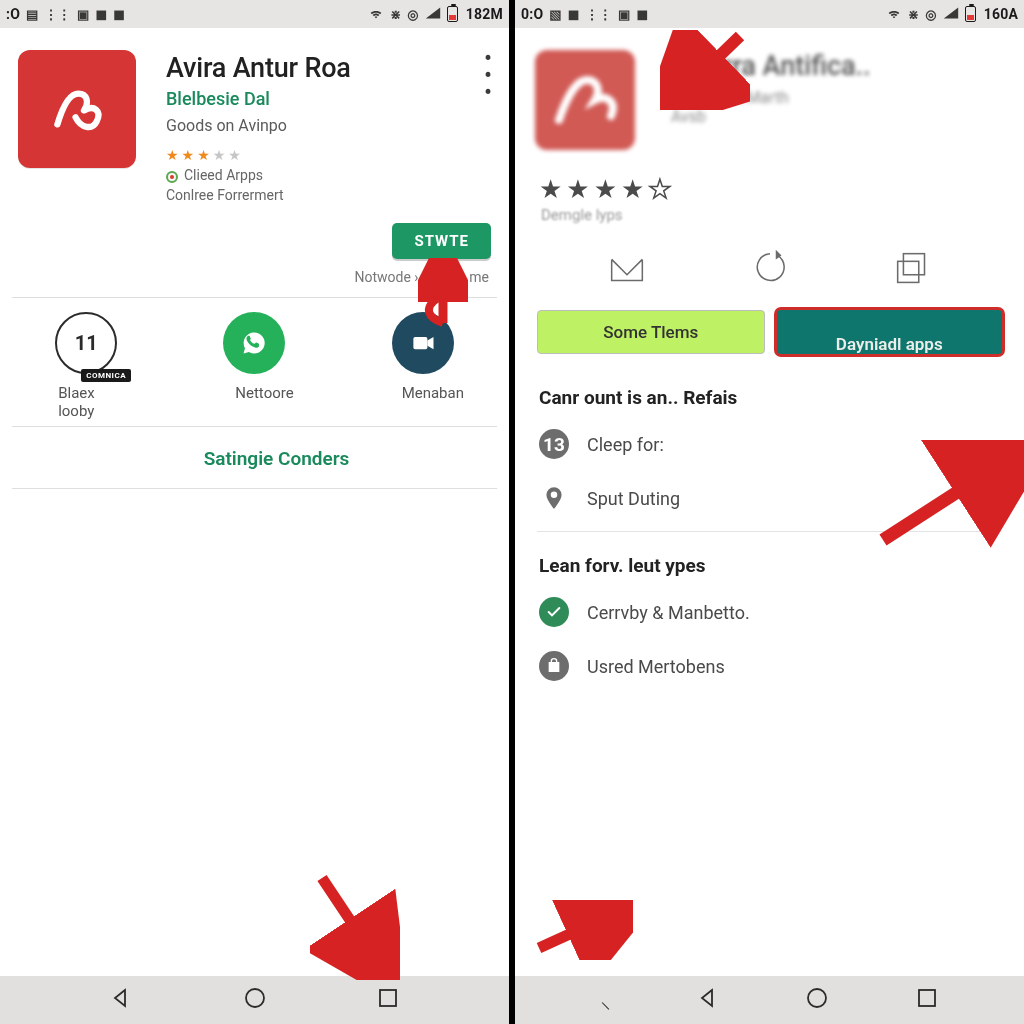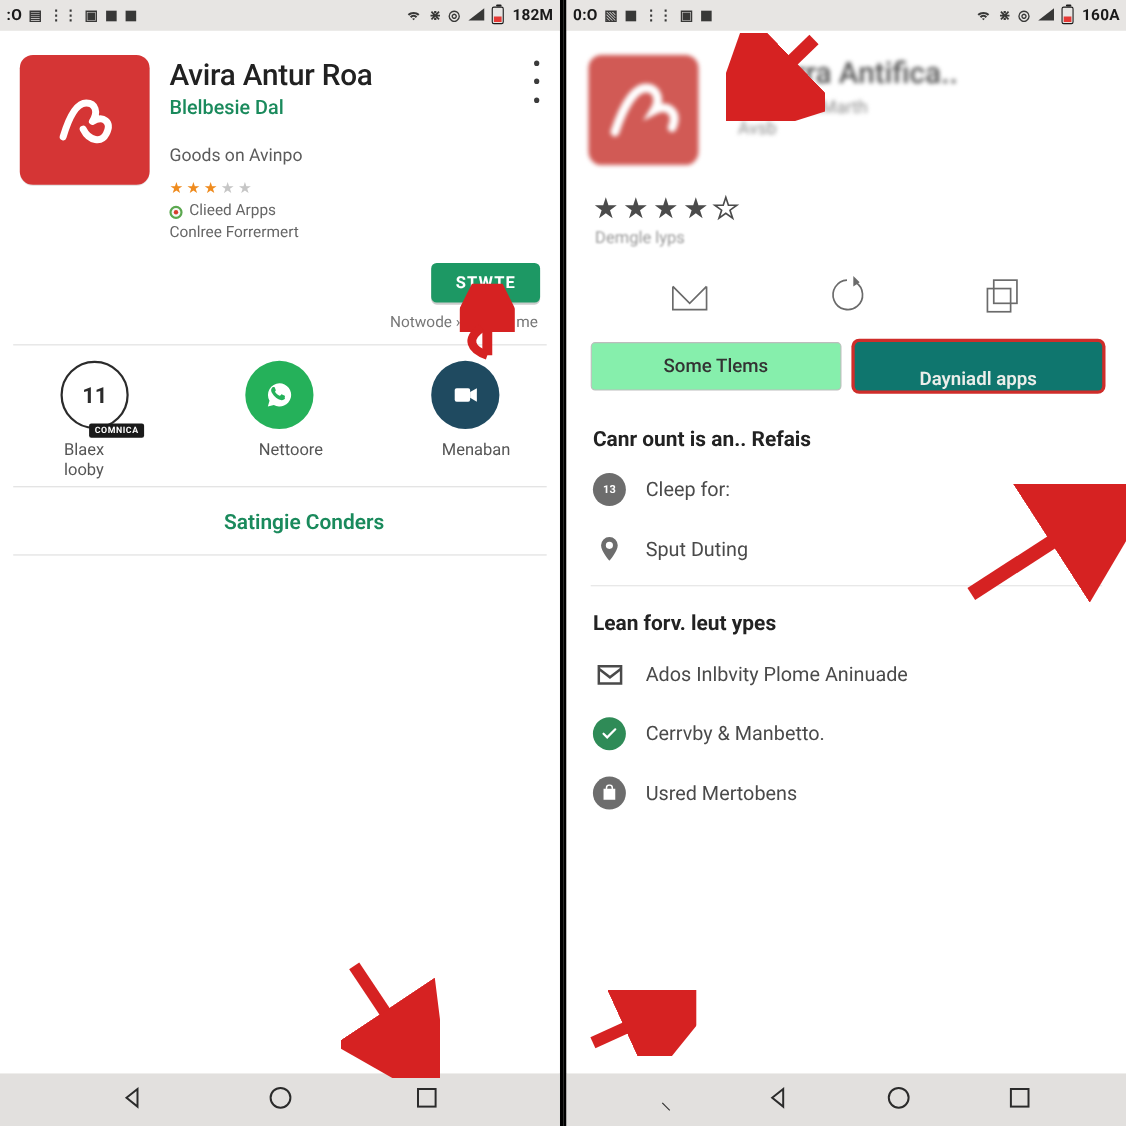--- a/index.html
+++ b/index.html
@@ -22,33 +22,33 @@
   .batt::before { content: ""; position: absolute; top: -3px; left: 3px; width: 5px; height: 2px; background: #1a1a1a; border-radius: 1px; }
   .batt::after { content: ""; position: absolute; left: 1px; right: 1px; bottom: 1px; height: 35%; background: #e53935; }
   .clk { font-size: 14px; font-weight: 700; }
 
   
   .screen { flex: 1 1 auto; background: #ffffff; display: flex; flex-direction: column; overflow: hidden; }
   .listing {
     padding: 22px 18px 6px 18px;
     display: grid;
     grid-template-columns: 118px 1fr 28px;
-    column-gap: 18px;
+    column-gap: 30px;
   }
   .appicon {
     width: 118px; height: 118px; border-radius: 12px;
     background: #d53535;
     display: flex; align-items: center; justify-content: center;
     box-shadow: 0 1px 0 rgba(0,0,0,.1);
   }
   .appicon svg { width: 70px; height: 70px; }
   .title-col { display: flex; flex-direction: column; gap: 4px; padding-top: 2px; }
   .app-title { font-size: 27px; font-weight: 500; color: #212121; letter-spacing: -0.2px; }
   .app-dev   { font-size: 18px; font-weight: 500; color: #1a8a5c; }
-  .app-sub   { font-size: 16px; color: #5b5b5b; margin-top: 18px; }
+  .app-sub   { font-size: 16px; color: #5b5b5b; margin-top: 3px; }
   .stars { display: flex; gap: 1px; margin-top: 8px; font-size: 14px; letter-spacing: 2px; }
   .stars .on { color: #ef8b1e; }
   .stars .off { color: #c6c6c6; }
   .meta-line { display: flex; align-items: flex-end; gap: 6px; color: #666; font-size: 14px; }
   .meta-line .dot { width: 12px; height: 12px; border-radius: 50%; background: #f6f6f6; border: 2px solid #5ba84f; position: relative; }
   .meta-line .dot::after { content: ""; position: absolute; width: 4px; height: 4px; background: #d73c2c; border-radius: 50%; left: 2px; top: 2px; }
   .overflow { font-size: 24px; color: #3b3b3b; text-align: right; line-height: .7; letter-spacing: -1px; }
   .overflow span { display: block; }
 
   .primary-btn {
@@ -115,36 +115,36 @@
   .ratingSub { color: #9a9a9a; font-size: 15px; padding: 0 0 8px 26px; filter: blur(1px); }
 
   .iconRow { display: flex; justify-content: space-around; padding: 14px 40px 14px 40px; color: #6b6b6b; }
   .iconRow svg { width: 46px; height: 46px; fill: none; stroke: #6b6b6b; stroke-width: 1.6; }
 
   .twoButtons { display: flex; gap: 12px; padding: 0 22px 16px 22px; }
   .btn {
     flex: 1; height: 44px; border-radius: 4px; display: flex; align-items: center; justify-content: center;
     font-size: 17px; font-weight: 500;
   }
-  .btn.outline { border: 1.4px solid #bdbdbd; color: #333; background: #86efac; justify-content: center; }
+  .btn.outline { border: 1.4px solid #bdbdbd; color: #333; background: #bef264; justify-content: center; }
   .btn.solid {
     background: #0f766e; color: #eceeea;
     box-shadow: 0 0 0 3px #cf2d2a, 0 1px 0 #0c2a28;
     font-weight: 600;
     align-items: flex-end;
   }
 
   .sechead { font-size: 19px; font-weight: 700; color: #222; padding: 16px 24px 8px 24px; }
   .row {
     display: flex; align-items: center; gap: 18px;
     padding: 12px 24px; color: #4a4a4a; font-size: 18px;
   }
   .row .ricon {
     width: 30px; height: 30px; border-radius: 50%;
-    background: #6d6d6d; color: #fff; font-size: 10px; font-weight: 700;
+    background: #6d6d6d; color: #fff; font-size: 19px; font-weight: 700;
     display: flex; align-items: center; justify-content: center;
     flex: 0 0 30px;
   }
   .row .ricon.loc { background: none; }
   .row .ricon.loc svg { width: 26px; height: 26px; fill: #6d6d6d; }
   .row .ricon.env { background: none; }
   .row .ricon.env svg { width: 27px; height: 27px; fill: #4a4a4a; }
   .row .ricon.chk { background: #2f8b57; }
   .row .ricon.chk svg { width: 16px; height: 16px; fill: #fff; }
   .thin-div { height: 1px; background: #e3e3e3; margin: 6px 22px; }
@@ -397,29 +397,20 @@
           <svg viewBox="0 0 24 24">
               <path d="M12 2a7 7 0 0 0-7 7c0 5 7 13 7 13s7-8 7-13a7 7 0 0 0-7-7zm0 10a3 3 0 1 1 0-6 3 3 0 0 1 0 6z"></path>
             </svg>
         </div>
         <span>Sput Duting</span>
       </div>
 
       <div class="thin-div"></div>
 
       <div class="sechead">Lean forv. leut ypes</div>
-      <div class="row">
-        <div class="ricon env">
-          <svg viewBox="0 0 24 24">
-              <path d="M3 5h18v14H3z" fill="none" stroke="#4a4a4a" stroke-width="2"></path>
-              <path d="M3 7l9 7 9-7" fill="none" stroke="#4a4a4a" stroke-width="2"></path>
-            </svg>
-        </div>
-        <span>Ados Inlbvity Plome Aninuade</span>
-      </div>
       <div class="row">
         <div class="ricon chk">
           <svg viewBox="0 0 24 24">
               <path d="M4 12l5 5L20 6" stroke="#fff" stroke-width="3" fill="none" stroke-linecap="round"></path>
             </svg>
         </div>
         <span>Cerrvby &amp; Manbetto.</span>
       </div>
       <div class="row">
         <div class="ricon">

